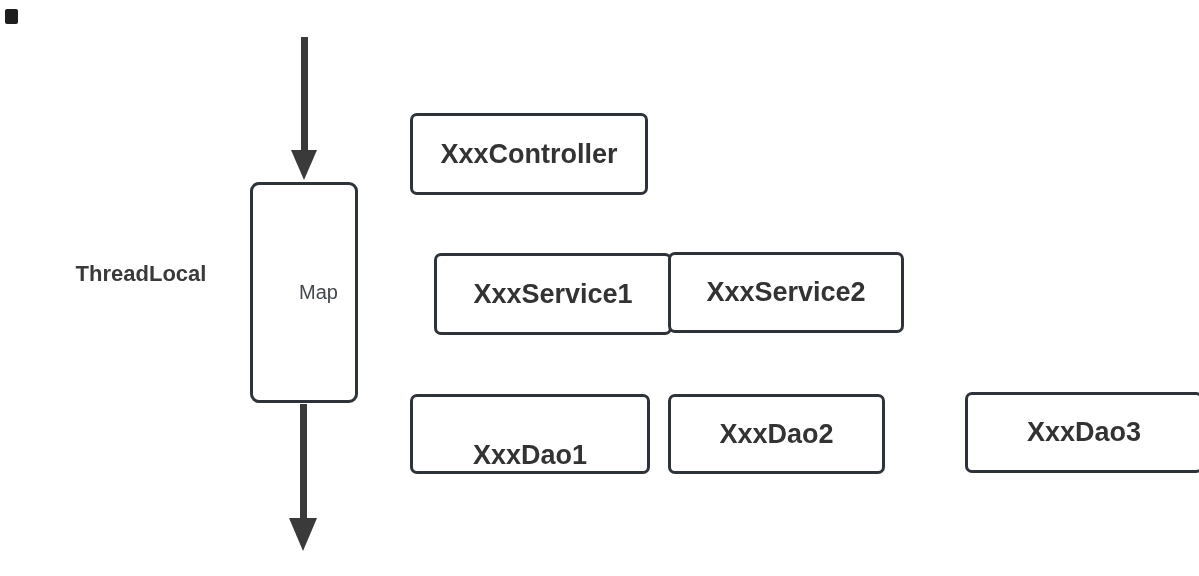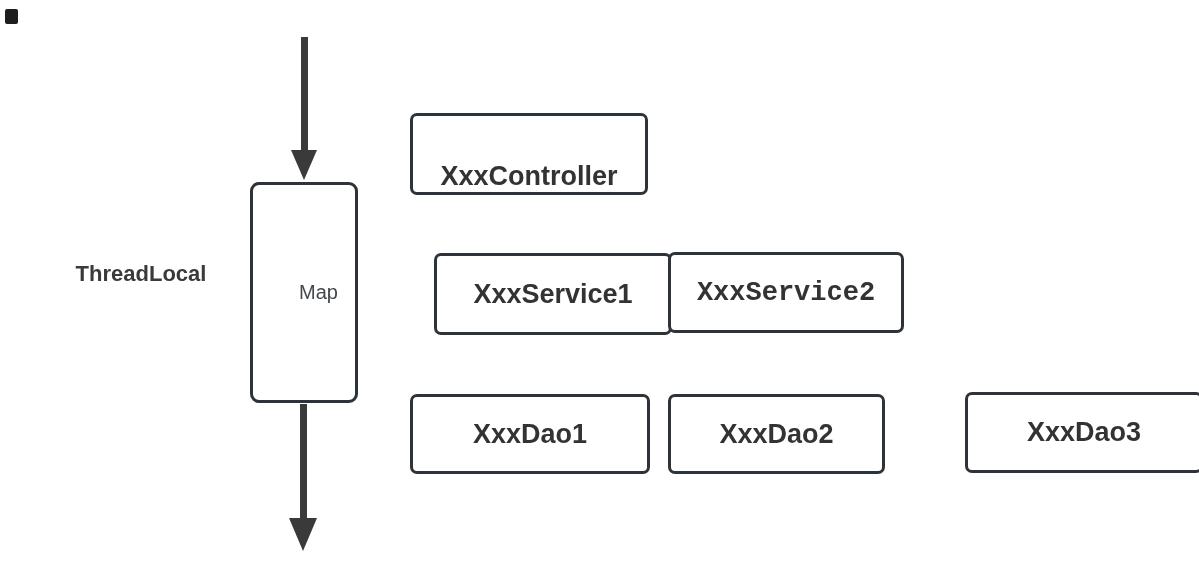--- a/index.html
+++ b/index.html
@@ -85,24 +85,24 @@
     border: 3px solid var(--box-border);
     border-radius: 7px;
     display: flex;
     align-items: center;
     justify-content: center;
     font-size: 27px;
     font-weight: 700;
     color: var(--text);
     white-space: nowrap;
   }
-  .n-controller { left: 410px; top: 113px; width: 238px; height: 82px; align-items: flex-end; }
+  .n-controller { left: 410px; top: 113px; width: 238px; height: 82px; }
   .n-service1   { left: 434px; top: 253px; width: 238px; height: 82px; text-align: center; }
-  .n-service2   { left: 668px; top: 252px; width: 236px; height: 81px; font-family: Liberation Mono, monospace; }
-  .n-dao1       { left: 410px; top: 394px; width: 240px; height: 80px; }
+  .n-service2   { left: 668px; top: 252px; width: 236px; height: 81px; }
+  .n-dao1       { left: 410px; top: 394px; width: 240px; height: 80px; align-items: flex-end; }
   .n-dao2       { left: 668px; top: 394px; width: 217px; height: 80px; }
   .n-dao3       { left: 925px; top: 392px; width: 238px; height: 81px; margin-left: 40px; }
 </style>
 </head>
 <body>
 
 <div class="stage">
 
   <div class="corner-mark"></div>
 

